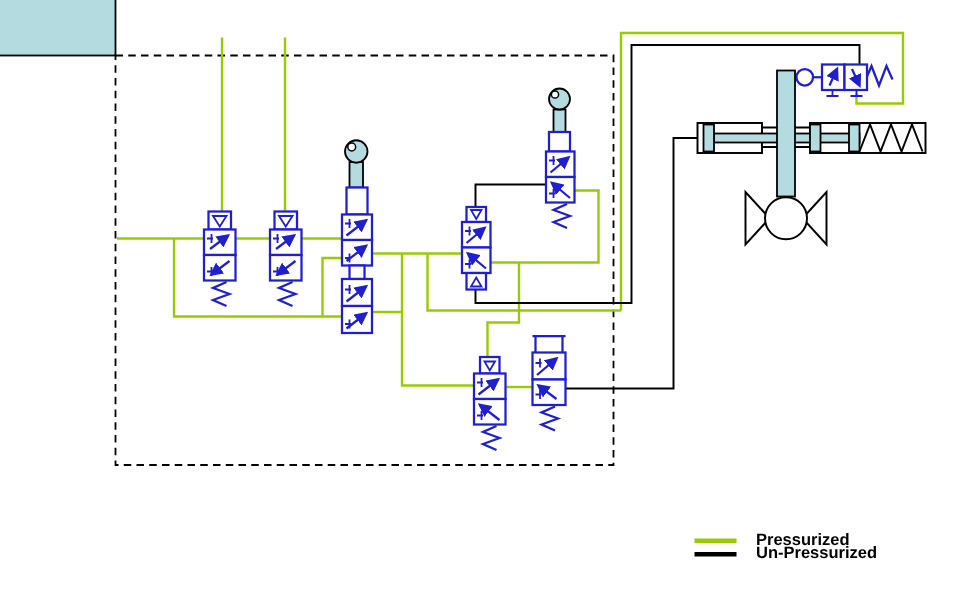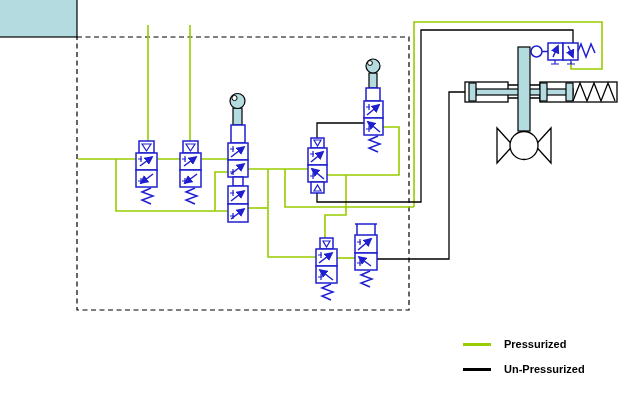--- a/index.html
+++ b/index.html
@@ -177,21 +177,21 @@
     <path class="blk" d="M573,101 l7,-18 l7,18 l7,-18 l7,18 l7,-18 l7,18"></path>
   </g>
   <rect x="518" y="47" width="12" height="84" class="lb"></rect>
   <g>
     <polygon points="497,128 497,163 513,145.5" class="blk-f"></polygon>
     <polygon points="551,128 551,163 535,145.5" class="blk-f"></polygon>
     <circle cx="524" cy="145.5" r="14" class="blk-f"></circle>
   </g>
 </svg>
 
-<div class="legend" style="top:338px;">
+<div class="legend" style="top:354px;">
   <span class="swatch g"></span>
   <span class="lab">Pressurized</span>
 </div>
 <div class="legend" style="top:363px;">
   <span class="swatch k"></span>
   <span class="lab">Un-Pressurized</span>
 </div>
 
 </div>
 

